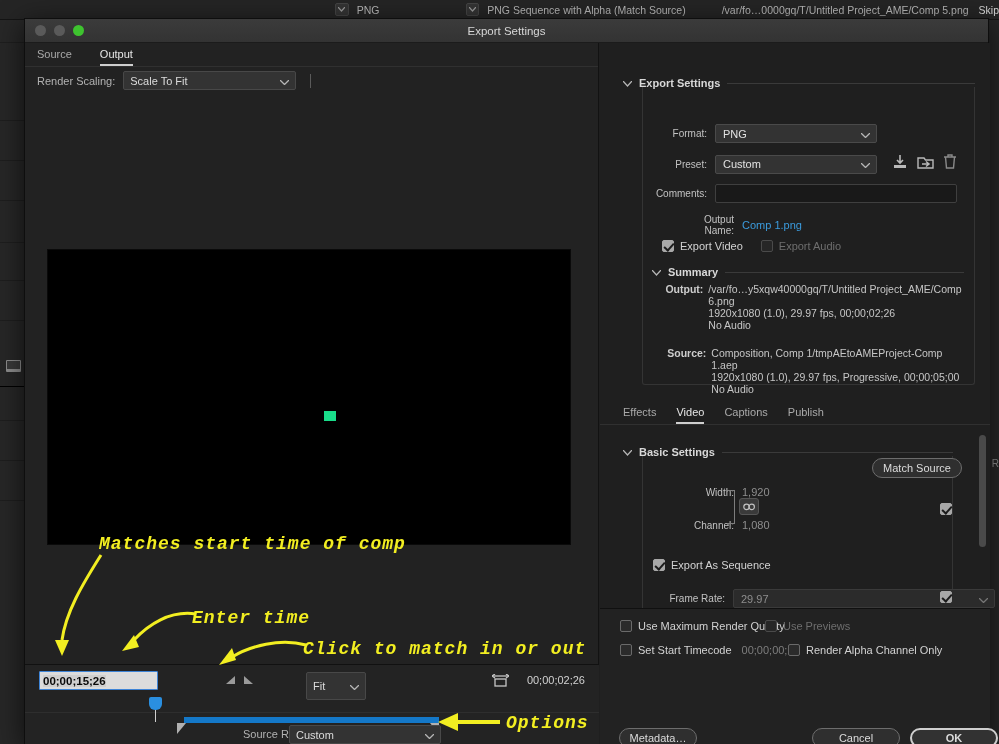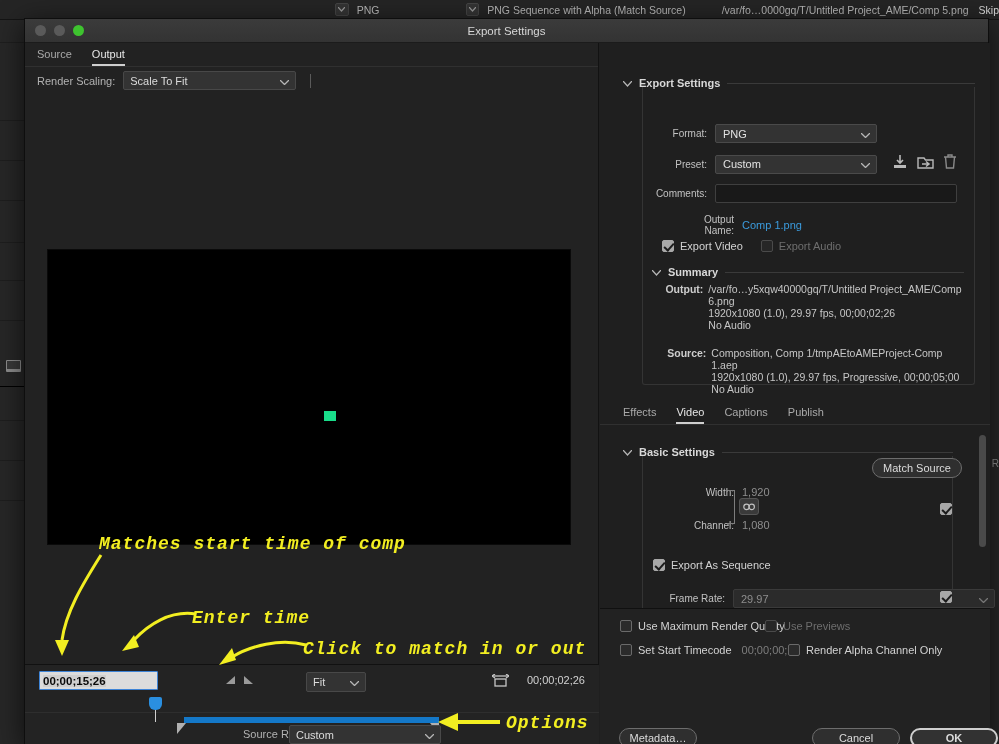--- a/index.html
+++ b/index.html
@@ -63,21 +63,21 @@
     position: absolute; left: 0; right: 0; text-align: center;
     font-size: 11.5px; color: #d6d6d6;
   }
   .dialog-body { position: relative; height: 701px; background: #1f1f1f; }
 
   
   .left-pane {
     position: absolute; left: 0; top: 0; width: 574px; height: 701px; background: #222222;
     border-right: 1px solid #121212;
   }
-  .tabs-row { height: 24px; display: flex; align-items: flex-end; padding-left: 12px; gap: 20px;
+  .tabs-row { height: 24px; display: flex; align-items: flex-end; padding-left: 12px; gap: 28px;
               border-bottom: 1px solid #303030; }
   .tab { font-size: 11px; color: #a9a9a9; padding-bottom: 4px; border-bottom: 2px solid transparent; }
   .tab.active { color: #e6e6e6; border-bottom-color: #cfcfcf; }
 
   .scaling-row { height: 27px; display: flex; align-items: center; padding-left: 12px; gap: 8px; }
   .lbl { font-size: 11px; color: #b2b2b2; }
   .dd {
     height: 19px; background: #333333; border: 1px solid #484848; border-radius: 2px;
     display: flex; align-items: center; padding: 0 6px; position: relative;
     font-size: 11px; color: #dcdcdc;
@@ -120,21 +120,21 @@
   }
   .tri { width: 0; height: 0; }
   .tri-left {
     position: absolute; left: 201px; top: 11px;
     border-top: 8px solid transparent; border-right: 9px solid #9a9a9a;
   }
   .tri-right {
     position: absolute; left: 219px; top: 11px;
     border-top: 8px solid transparent; border-left: 9px solid #9a9a9a;
   }
-  .fit-dd { position: absolute; left: 281px; top: 7px; width: 60px; height: 20px; }
+  .fit-dd { position: absolute; left: 281px; top: 7px; width: 60px; height: 28px; }
   .fit-ico { position: absolute; left: 467px; top: 9px; }
   .dur-text { position: absolute; right: 14px; top: 9px; font-size: 11px; color: #d2d2d2; }
 
   .tl-row2 { position: relative; height: 28px; }
   .scrub-track { position: absolute; left: 0; top: 13px; width: 574px; height: 1px; background: #2e2e2e; }
   .playhead { position: absolute; left: 124px; top: -2px; }
   .ph-body { width: 13px; height: 13px; background: #2a8fe0; border-radius: 2px 2px 6px 6px; }
   .ph-stem { width: 1px; height: 12px; background: #cfcfcf; margin: 0 auto; }
   .range-bar {
     position: absolute; left: 159px; top: 18px; width: 255px; height: 6px; background: #1478c8;

